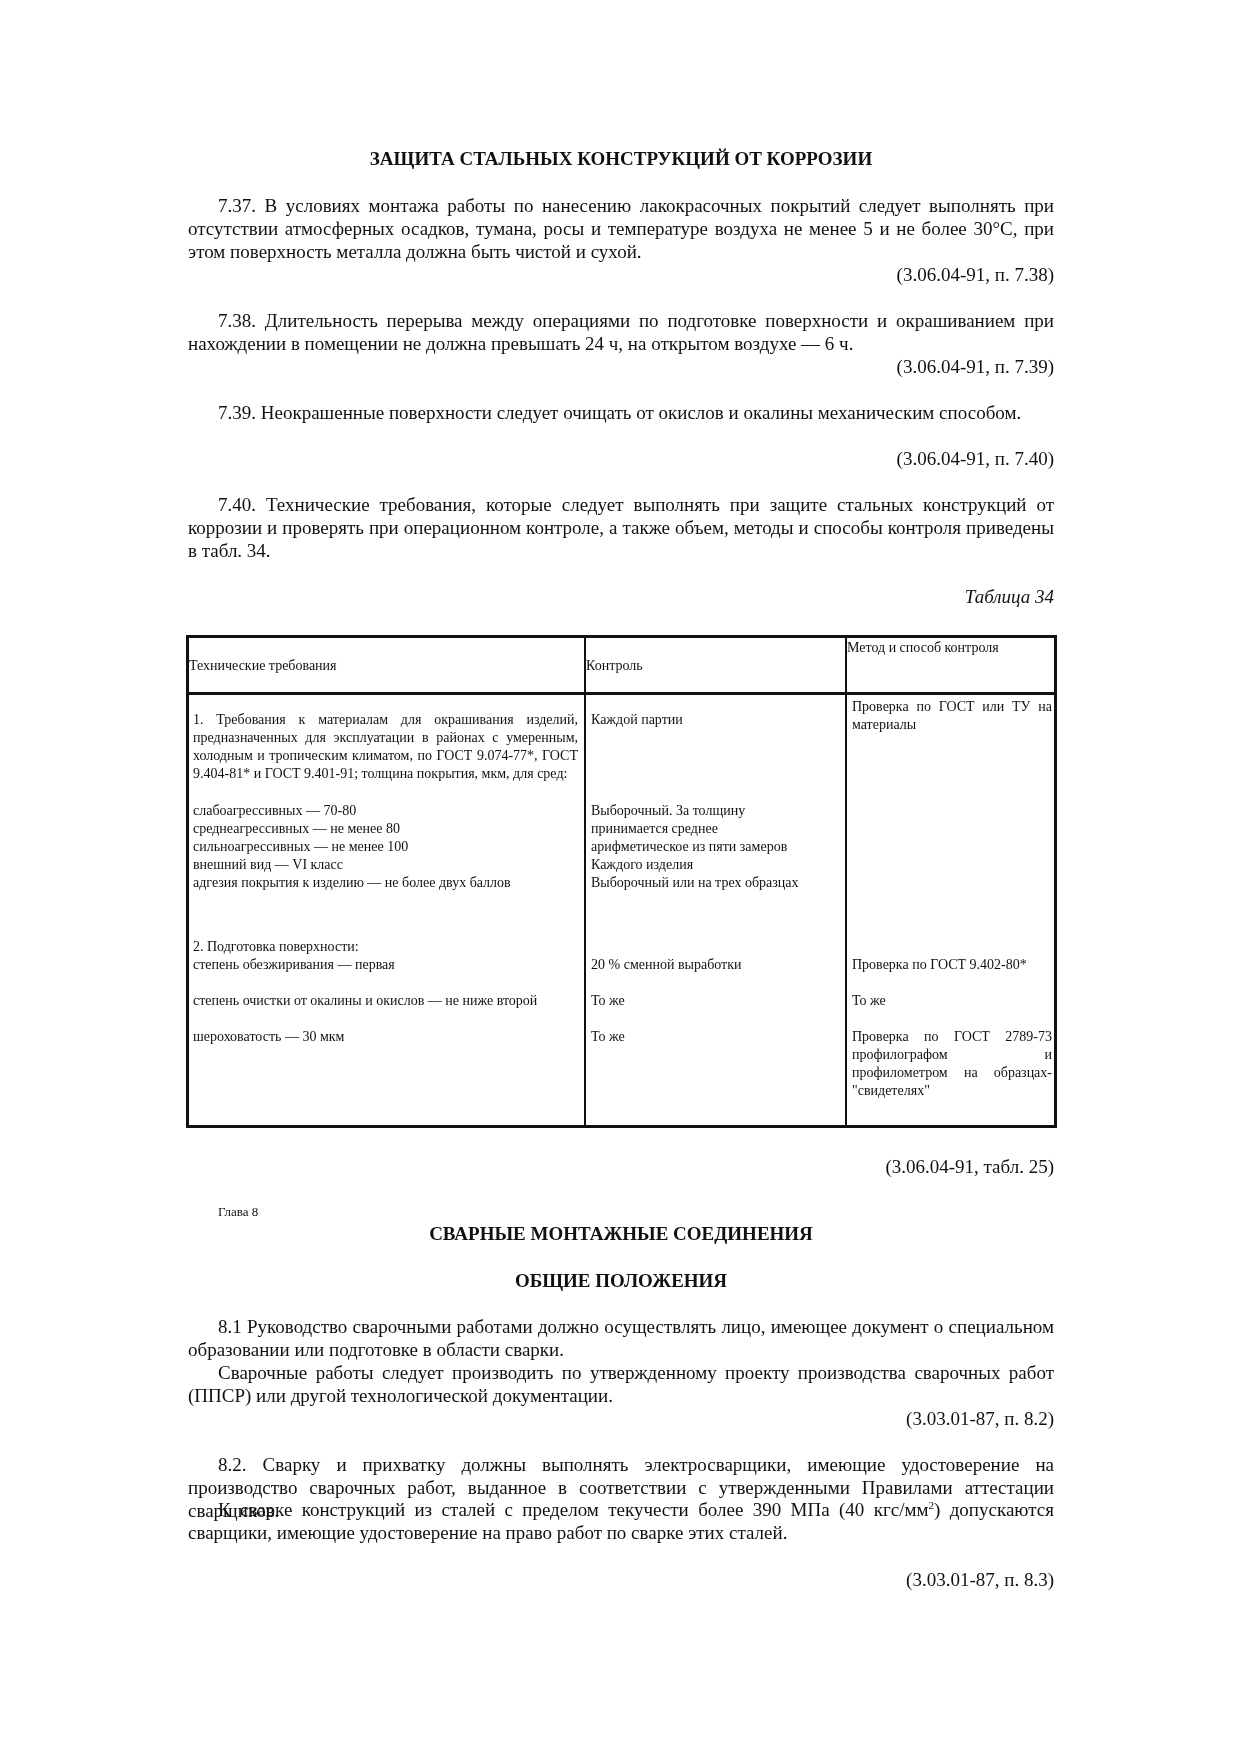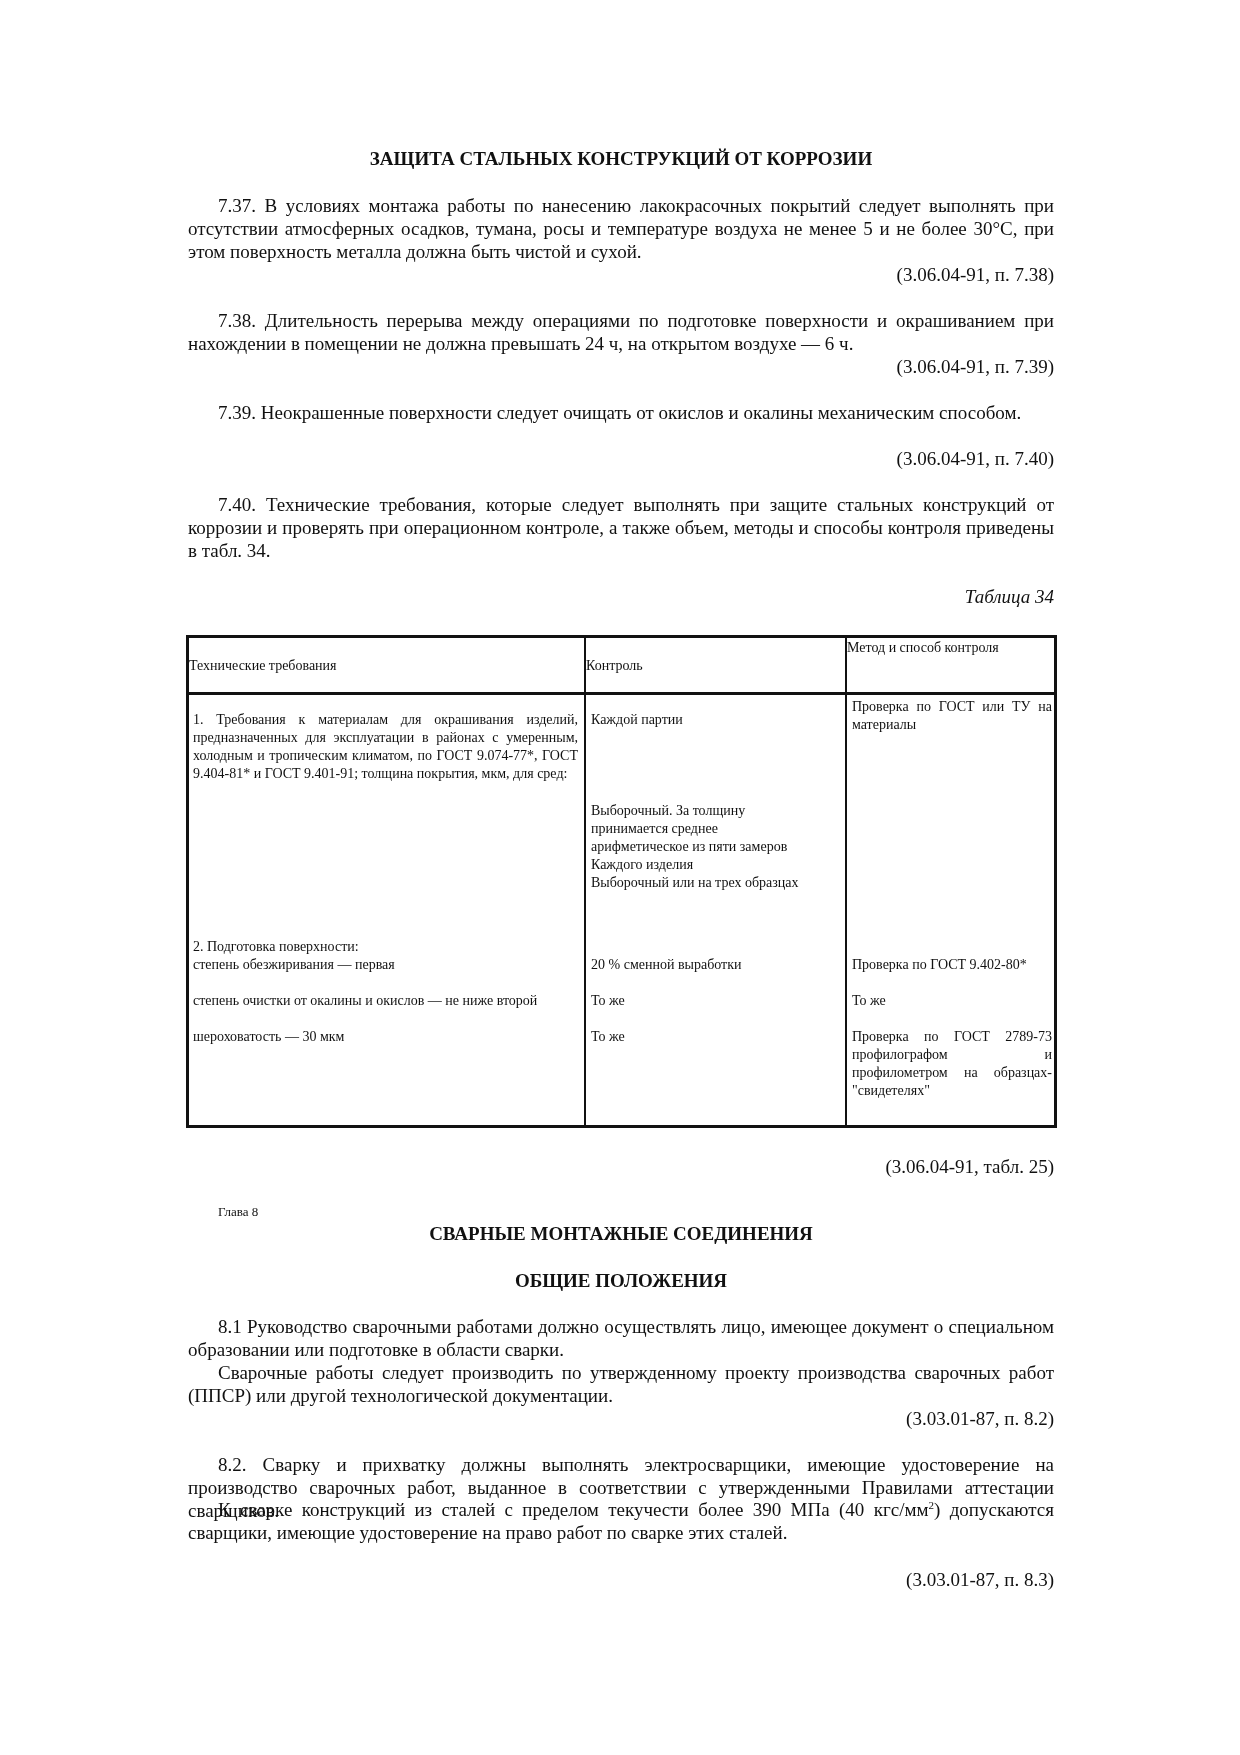--- a/index.html
+++ b/index.html
@@ -51,20 +51,27 @@
   <div class="hline" style="top:54px;"></div>
 
   <div class="hcell" style="left:0; width:395px; top:19px;">Технические требования</div>
   <div class="hcell" style="left:397px; width:259px; top:19px;">Контроль</div>
   <div class="hcell" style="left:658px; width:207px; top:1px;">Метод и способ контроля</div>
 
   <div class="cell just" style="left:4px; width:385px; top:73px;">1. Требования к материалам для окрашивания изделий, предназначенных для эксплуатации в районах с умеренным, холодным и тропическим климатом, по ГОСТ 9.074-77*, ГОСТ 9.404-81* и ГОСТ 9.401-91; толщина покрытия, мкм, для сред:</div>
   <div class="cell" style="left:402px; width:250px; top:73px;">Каждой партии</div>
   <div class="cell just" style="left:663px; width:200px; top:60px;">Проверка по ГОСТ или ТУ на материалы</div>
 
+  <div class="cell" style="left:4px; width:385px; top:164px;">
+    <span class="line">слабоагрессивных — 70-80</span>
+    <span class="line">среднеагрессивных — не менее 80</span>
+    <span class="line">сильноагрессивных — не менее 100</span>
+    <span class="line">внешний вид — VI класс</span>
+    <span class="line">адгезия покрытия к изделию — не более двух баллов</span>
+  </div>
   <div class="cell" style="left:402px; width:250px; top:164px;">
     <span class="line">Выборочный. За толщину</span>
     <span class="line">принимается среднее</span>
     <span class="line">арифметическое из пяти замеров</span>
     <span class="line">Каждого изделия</span>
     <span class="line">Выборочный или на трех образцах</span>
   </div>
 
   <div class="cell" style="left:4px; width:385px; top:300px;">
     <span class="line">2. Подготовка поверхности:</span>

